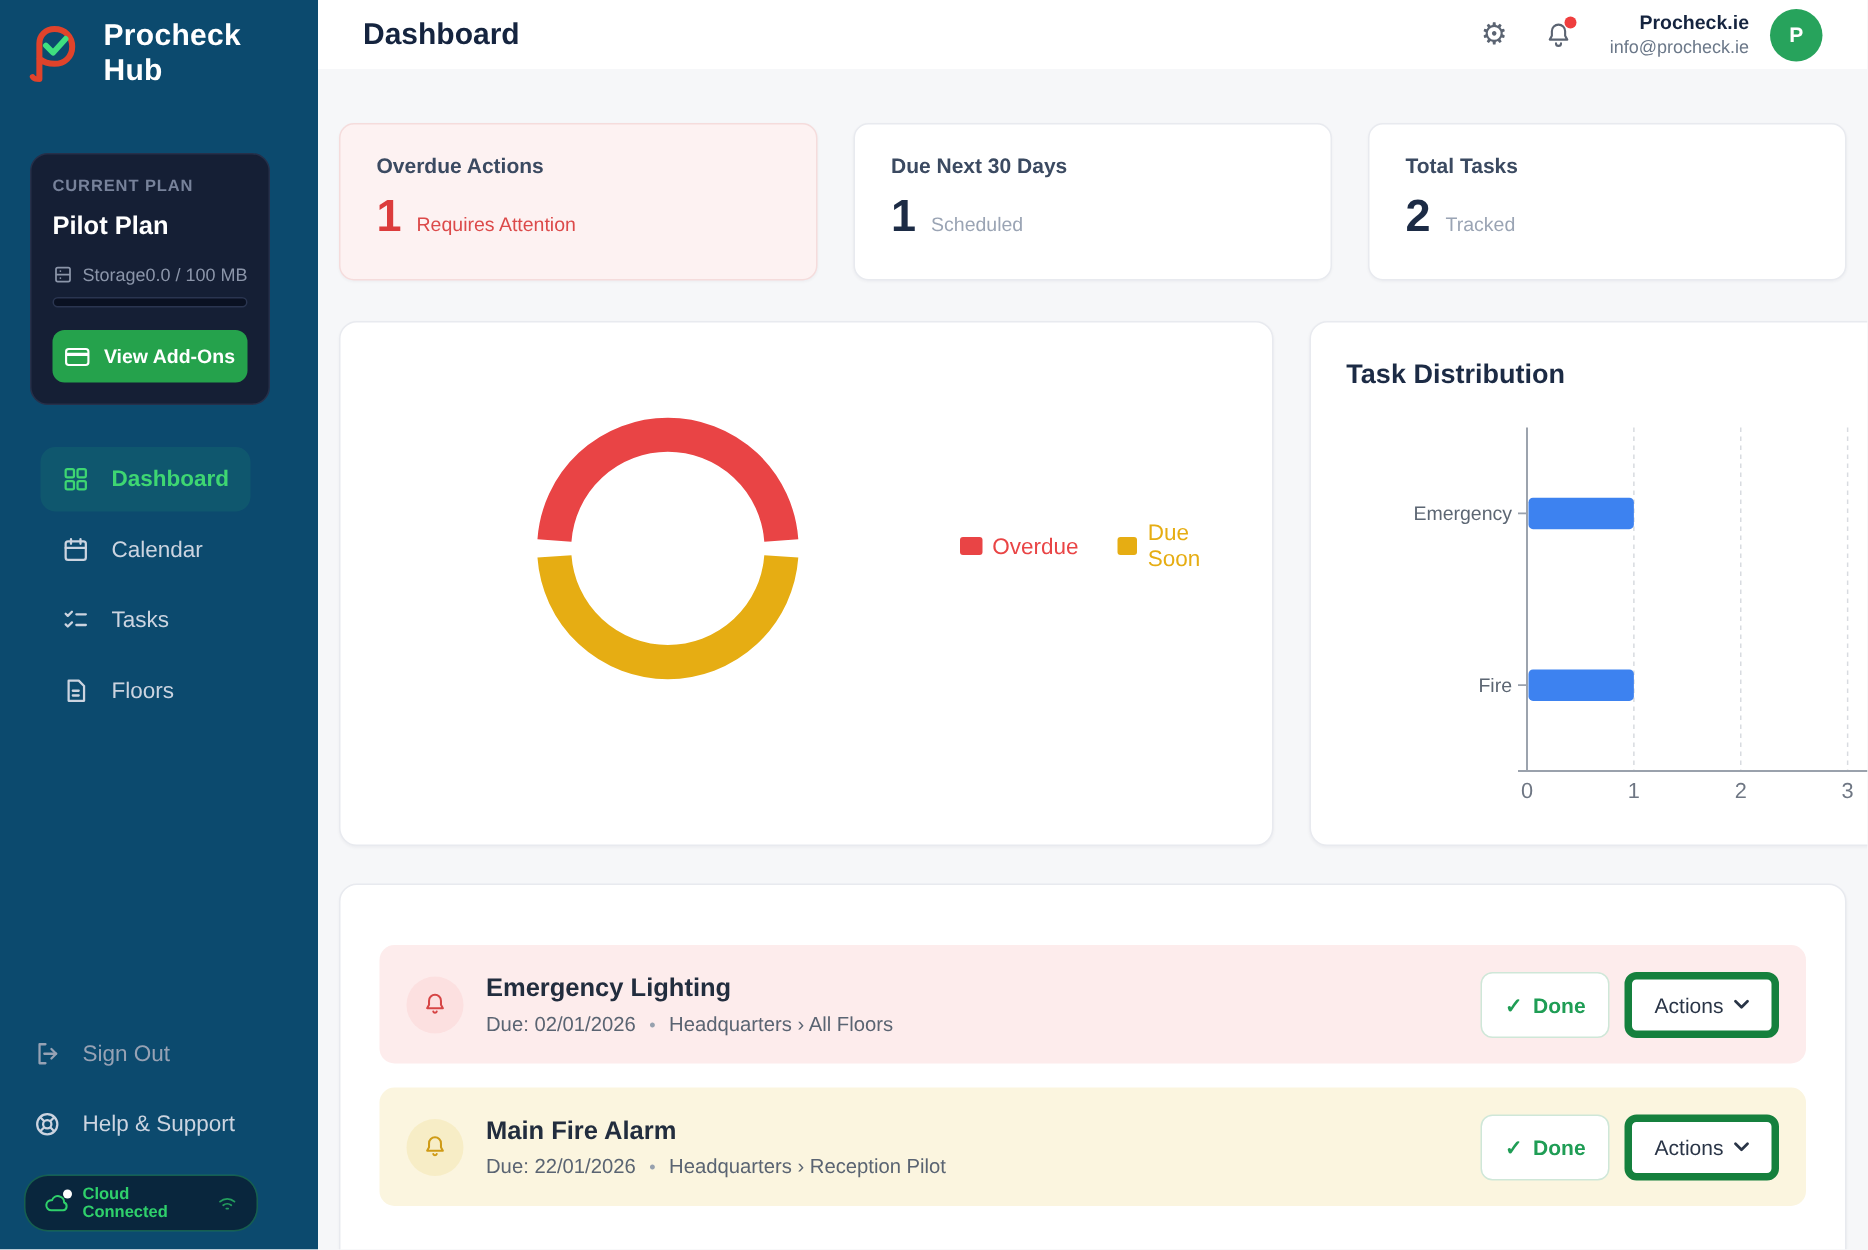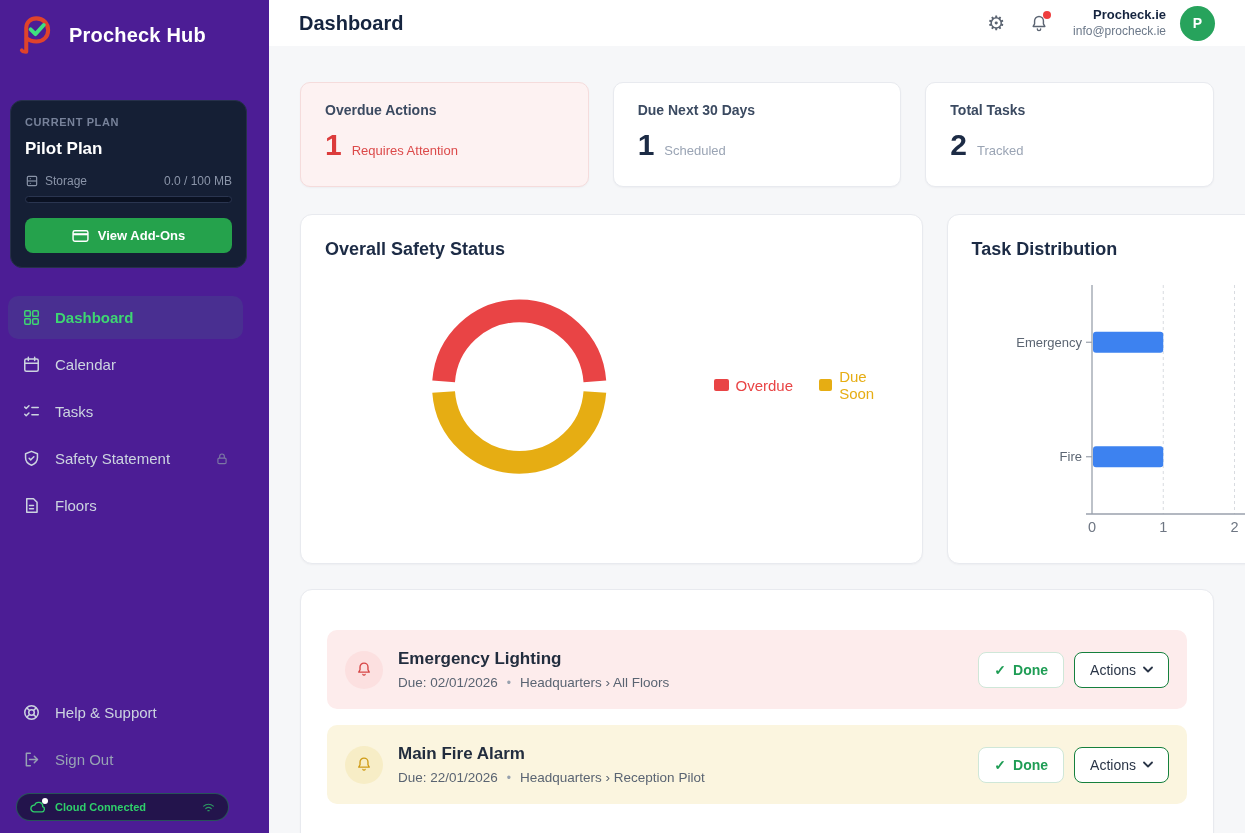--- a/index.html
+++ b/index.html
@@ -8,23 +8,23 @@
     font-family: "Liberation Sans", sans-serif;
     display: flex;
     background: #f6f7f9;
     color: #1c2b45;
   }
   svg { display: block; }
   svg text { font-family: "Liberation Sans", sans-serif; }
 
   
   .sidebar {
-    width: 269px; flex-shrink: 0; height: 833px;
-    background: #4c1d95; color: #d3dae4;
-    display: flex; flex-direction: column;
+    width: 212px; flex-shrink: 0; height: 833px;
+    background: #0c4a6e; color: #d3dae4;
+    display: flex; flex-direction: column; align-items: center;
   }
   .brand { display: flex; align-items: center; gap: 13px; padding: 13px 14px; }
   .brand-name { font-size: 20px; font-weight: bold; color: #ffffff; letter-spacing: .2px; }
 
   .plan-card {
     margin: 30px 22px 0 10px;
     background: #151f35; border: 1px solid #263least;
     border: 1px solid #26304a;
     border-radius: 12px; padding: 15px 14px 14px;
   }
@@ -87,21 +87,21 @@
   .account { text-align: right; line-height: 1.25; cursor: pointer; }
   .account-name { font-size: 13px; font-weight: bold; color: #15243f; }
   .account-email { font-size: 12px; color: #6b7889; }
   .avatar {
     width: 35px; height: 35px; border-radius: 50%; background: #27a35c;
     color: #fff; font-size: 14px; font-weight: bold;
     display: flex; align-items: center; justify-content: center; cursor: pointer;
     margin-left: -10px;
   }
 
-  .content { flex: 1; padding: 36px 31px 0; overflow: hidden; }
+  .content { flex: 1; padding: 36px 14px 0; overflow: hidden; }
 
   
   .stats { display: grid; grid-template-columns: repeat(3, 1fr); gap: 24px; }
   .stat-card {
     background: #fff; border: 1px solid #e8eaef; border-radius: 10px;
     padding: 19px 24px; height: 105px;
     box-shadow: 0 1px 2px rgba(16,24,40,.04);
   }
   .stat-card.danger { background: #fdf2f2; border-color: #f5dcdc; }
   .stat-title { font-size: 14px; font-weight: bold; color: #3b4a61; }
@@ -147,21 +147,21 @@
   .action-name { font-size: 17px; font-weight: bold; color: #222d3e; }
   .action-meta { margin-top: 6px; font-size: 13.5px; color: #5a6472; display: flex; align-items: center; gap: 9px; }
   .meta-bullet { color: #97a1ae; font-size: 12px; }
   .action-buttons { margin-left: auto; display: flex; gap: 10px; }
   .btn {
     background: #fff; border-radius: 8px; font-size: 14px; cursor: pointer;
     padding: 9px 15px; display: flex; align-items: center; gap: 7px;
     font-family: inherit;
   }
   .btn-done { border: 1px solid #cfe7d8; color: #1f9d55; font-weight: bold; }
-  .btn-actions { border: 1px solid #15803d; color: #2a3547; }
+  .btn-actions { border: 5px solid #15803d; color: #2a3547; }
 </style>
 </head>
 <body>
 
 <aside class="sidebar">
   <div class="brand">
     <span>
       <svg width="42" height="44" viewBox="0 0 48 48" fill="none">
         <path d="M14 43 V16 C14 9.5 19 5 25.5 5 C33.5 5 39 10.8 39 18.5 C39 26.2 33.3 31.5 25.5 31.5 C21.3 31.5 17.2 30.2 14 27.5" stroke="#e0432b" stroke-width="4.6" stroke-linecap="round" fill="none"></path>
         <path d="M12.5 43 C10.8 43.2 9.6 42.6 8.8 41.4" stroke="#e0432b" stroke-width="4.2" stroke-linecap="round" fill="none"></path>
@@ -228,65 +228,50 @@
             <path d="M12.5 7h8"></path>
           <path d="M3.5 15.5l1.8 1.8 3.5-3.5"></path>
             <path d="M12.5 16h8"></path>
         </svg>
       </span>
       <span>Tasks</span>
     </div>
     <div class="nav-item">
       <span>
         <svg width="19" height="19" viewBox="0 0 24 24" fill="none" stroke="#ccd4e0" stroke-width="1.9" stroke-linecap="round" stroke-linejoin="round">
-          <path d="M12 3l7.5 3v5.2c0 4.6-3.2 7.8-7.5 9.3-4.3-1.5-7.5-4.7-7.5-9.3V6l7.5-3z"></path>
-          <path d="M9 11.6l2.1 2.1 3.9-4"></path>
-        </svg>
-      </span>
-      <span>Safety Statement</span>
-      <span class="lock">
-        <svg width="14" height="14" viewBox="0 0 24 24" fill="none" stroke="#8b95a9" stroke-width="2">
-          <rect x="5" y="10.5" width="14" height="9.5" rx="2"></rect>
-            <path d="M8 10.5V7.5a4 4 0 0 1 8 0v3"></path>
-        </svg>
-      </span>
-    </div>
-    <div class="nav-item">
-      <span>
-        <svg width="19" height="19" viewBox="0 0 24 24" fill="none" stroke="#ccd4e0" stroke-width="1.9" stroke-linecap="round" stroke-linejoin="round">
           <path d="M6 3.5h8.5L19 8v12.5H6z"></path>
             <path d="M9.5 12h5M9.5 16h5"></path>
         </svg>
       </span>
       <span>Floors</span>
     </div>
   </nav>
 
   <div class="sidebar-spacer"></div>
 
   <div class="sidebar-footer">
+    <div class="nav-item dim">
+      <span>
+        <svg width="19" height="19" viewBox="0 0 24 24" fill="none" stroke="#97a2b4" stroke-width="1.9" stroke-linecap="round" stroke-linejoin="round">
+          <path d="M10.5 4H5.5v16h5"></path>
+            <path d="M9.5 12h10"></path>
+            <path d="M15.5 8l4 4-4 4"></path>
+        </svg>
+      </span>
+      <span>Sign Out</span>
+    </div>
     <div class="nav-item">
       <span>
         <svg width="19" height="19" viewBox="0 0 24 24" fill="none" stroke="#ccd4e0" stroke-width="1.9">
           <circle cx="12" cy="12" r="8.5"></circle>
             <circle cx="12" cy="12" r="3.5"></circle>
           <path d="M5.9 5.9l3.6 3.6M18.1 5.9l-3.6 3.6M5.9 18.1l3.6-3.6M18.1 18.1l-3.6-3.6"></path>
         </svg>
       </span>
       <span>Help &amp; Support</span>
-    </div>
-    <div class="nav-item dim">
-      <span>
-        <svg width="19" height="19" viewBox="0 0 24 24" fill="none" stroke="#97a2b4" stroke-width="1.9" stroke-linecap="round" stroke-linejoin="round">
-          <path d="M10.5 4H5.5v16h5"></path>
-            <path d="M9.5 12h10"></path>
-            <path d="M15.5 8l4 4-4 4"></path>
-        </svg>
-      </span>
-      <span>Sign Out</span>
     </div>
     <div class="cloud-pill">
       <span style="position:relative;">
         <svg width="18" height="14" viewBox="0 0 24 18" fill="none" stroke="#2fd06b" stroke-width="1.8" stroke-linejoin="round">
           <path d="M7 15.5a4.5 4.5 0 1 1 .6-8.96A5.5 5.5 0 0 1 18.3 8.6 3.6 3.6 0 0 1 17.5 15.5H7z"></path>
         </svg>
         <span style="position:absolute;top:-2px;right:-1px;width:6px;height:6px;border-radius:50%;background:#fff;"></span>
       </span>
       <span class="txt">Cloud Connected</span>
       <span class="wifi">
@@ -341,21 +326,20 @@
         <div class="stat-title">Total Tasks</div>
         <div class="stat-value-row">
           <span class="stat-value">2</span>
           <span class="stat-sub">Tracked</span>
         </div>
       </div>
     </section>
 
     <section class="charts">
       <div class="chart-card">
-        <div class="chart-title">Overall Safety Status</div>
         <div class="donut-body">
           <svg id="donut-svg" width="410" height="240" viewBox="0 0 410 240">
               <path d="M 125.2 121.4 A 80 80 0 0 1 284.8 121.4" fill="none" stroke="#e94445" stroke-width="24"></path>
               <path d="M 284.8 132.6 A 80 80 0 0 1 125.2 132.6" fill="none" stroke="#e6ad13" stroke-width="24"></path>
             </svg>
           <div class="donut-legend" id="donut-legend">
               <span class="legend-item">
                 <span class="legend-swatch" style="background: rgb(233, 68, 69);"></span>
                 <span class="legend-label" style="color: rgb(233, 68, 69);">Overdue</span>
               </span>

